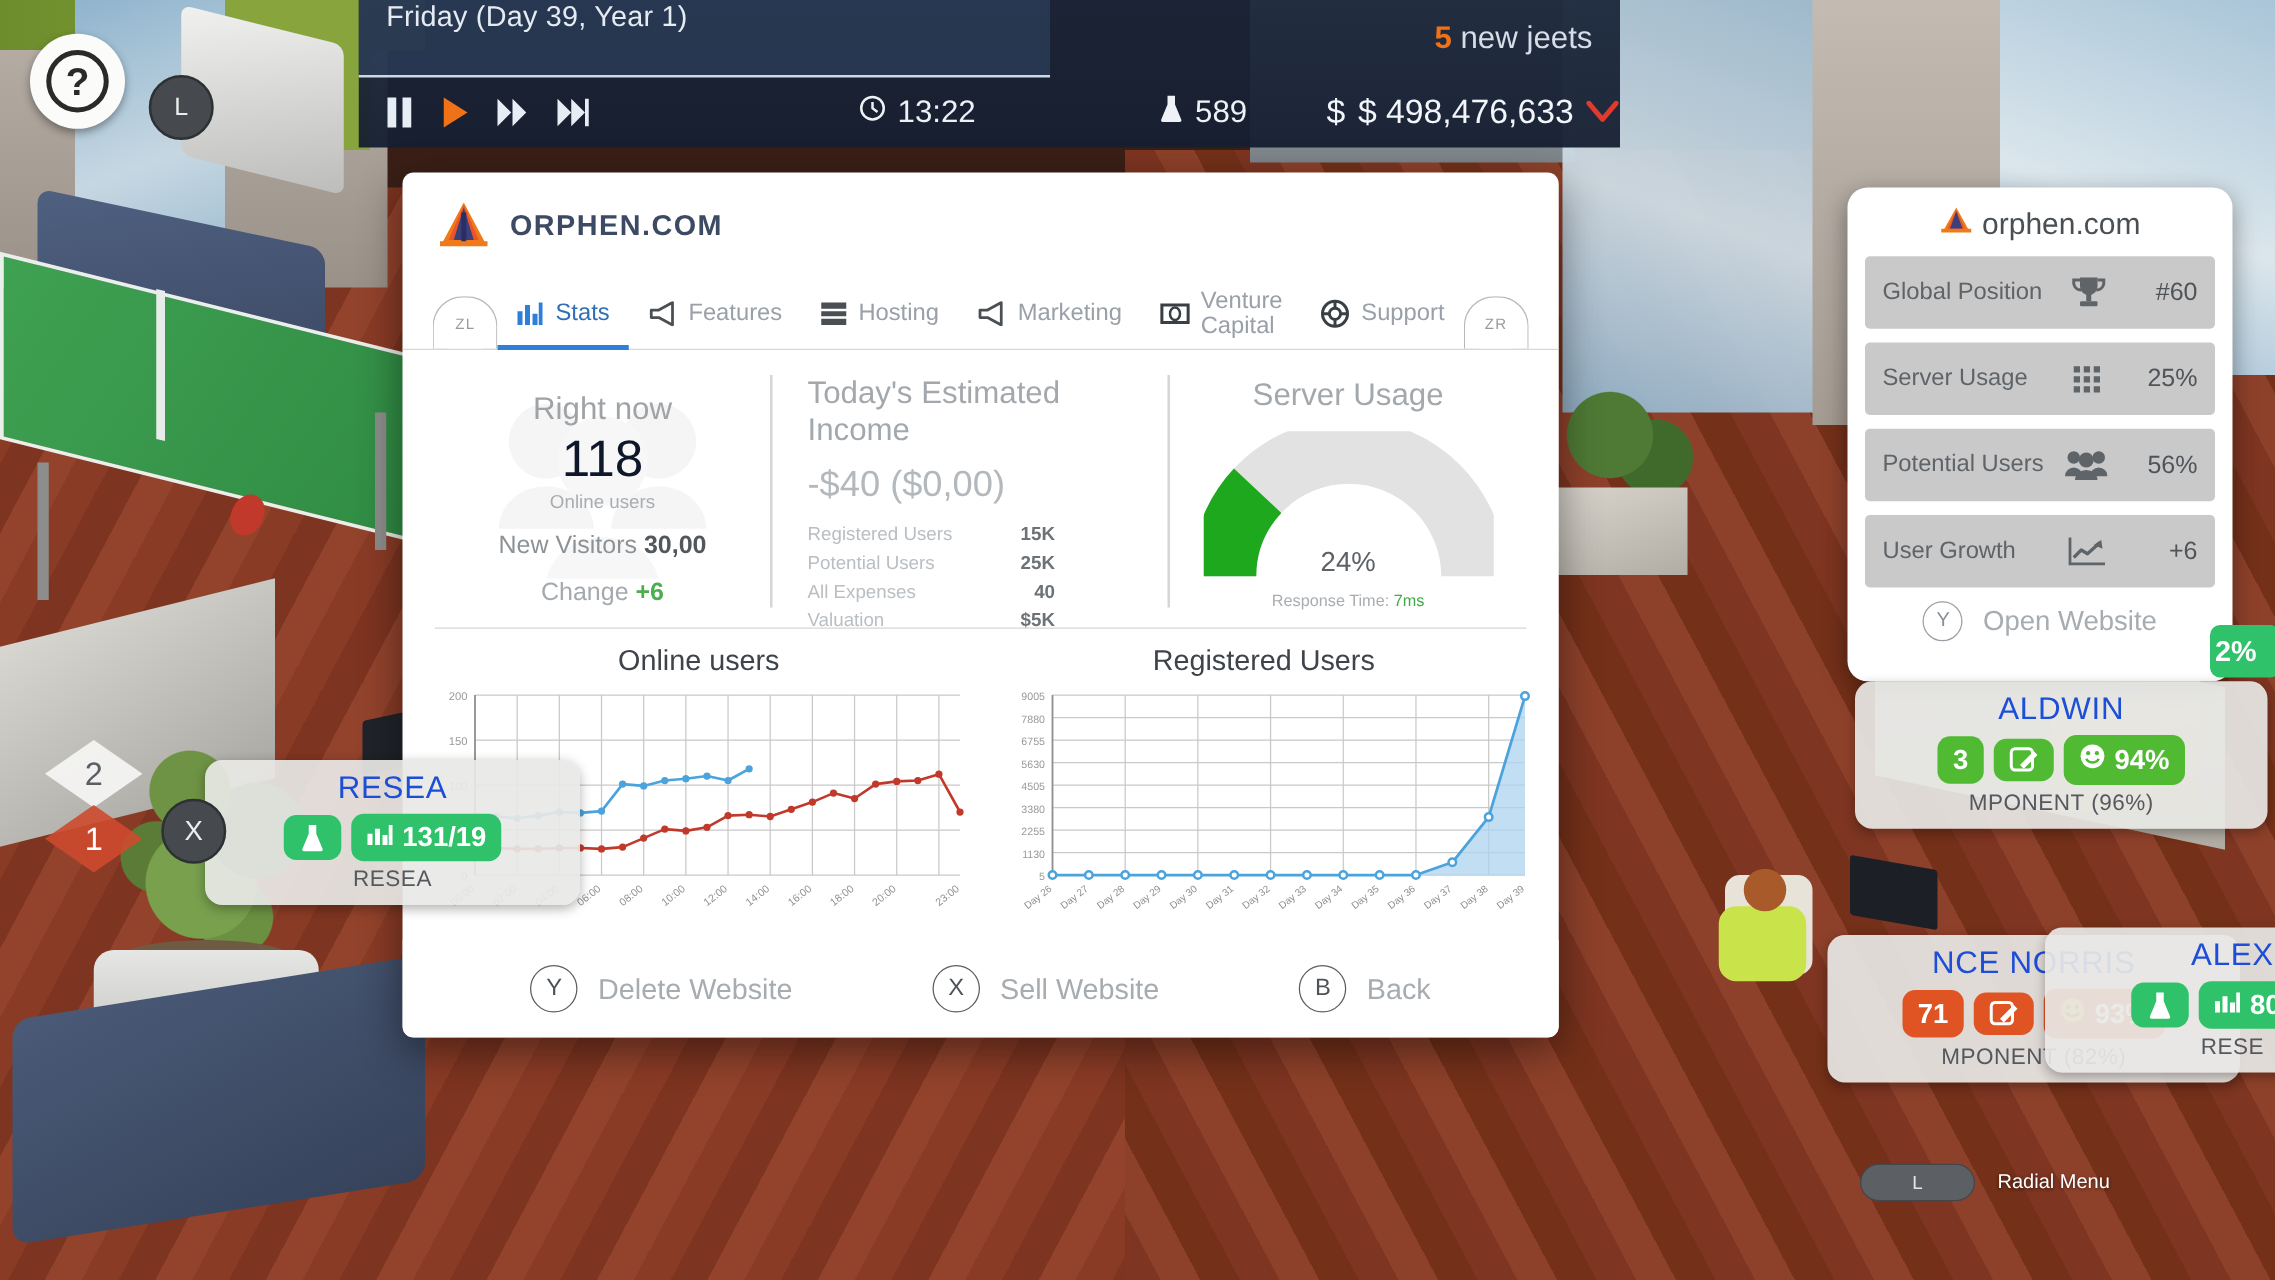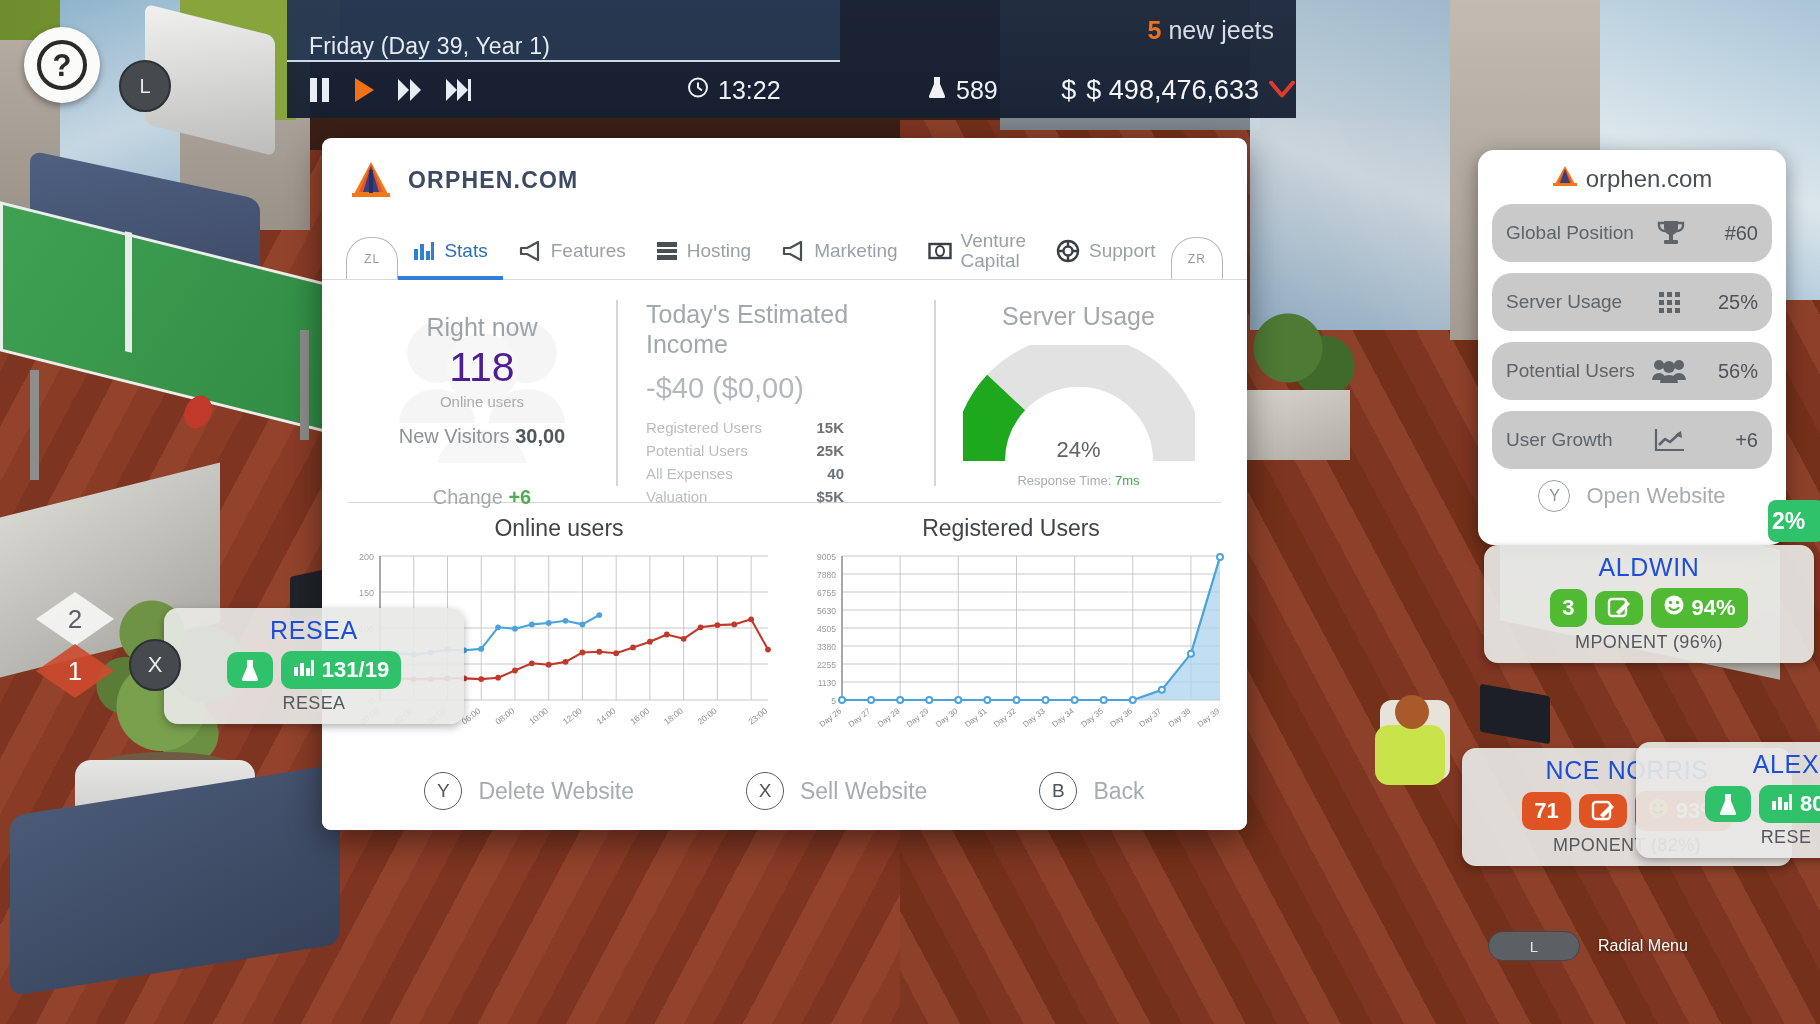--- a/index.html
+++ b/index.html
@@ -132,21 +132,21 @@
 
   
   #top-hud {
     position: absolute; left: 287px; top: 0; width: 1009px; height: 118px;
     background: linear-gradient(180deg, rgba(25,36,56,.93), rgba(21,31,49,.95));
     color: #e8edf4;
   }
   #date-strip {
     position: absolute; left: 0; top: 0; width: 553px; height: 60px;
     background: rgba(51,72,104,.55);
-    display: flex; align-items: flex-end; padding-left: 22px;
+    display: flex; align-items: flex-start; padding-left: 22px;
     font-size: 23px; letter-spacing: .2px; color: #e4ebf3;
   }
   #date-underline {
     position: absolute; left: 0; top: 60px; width: 553px; height: 2px;
     background: #cdd8e6;
   }
   #jeets {
     position: absolute; right: 22px; top: 16px;
     font-size: 25px; color: #d6dde7;
   }
@@ -227,25 +227,25 @@
   #stats-top { display: flex; height: 212px; padding: 14px 26px 0 26px; }
   .stat-col { position: relative; }
   #col-rightnow { width: 268px; display:flex; align-items:center; justify-content:center; }
   #rn-wrap { position: relative; width: 230px; height: 185px; text-align: center; }
   #rn-ghost {
     position: absolute; left: 50%; top: 6px; transform: translateX(-50%);
     width: 186px; height: 172px; opacity: .5;
   }
   #rn-inner { position: relative; z-index: 2; padding-top: 12px; }
   #rn-label { font-size: 25px; color: #9ea3a8; }
-  #rn-value { font-size: 41px; color: #4c1d95; margin-top: 2px; }
+  #rn-value { font-size: 41px; color: #0f172a; margin-top: 2px; }
   #rn-sub { font-size: 15px; color: #a8adb2; margin-top: 2px; }
   #rn-visitors { font-size: 20px; color: #8d9297; margin-top: 15px; }
   #rn-visitors b { color: #52575c; font-weight: 700; }
-  #rn-change { font-size: 20px; color: #a4a9ae; margin-top: 38px; }
+  #rn-change { font-size: 20px; color: #a4a9ae; margin-top: 15px; }
   #rn-change b { color: #4cae4f; font-weight: 600; }
 
   .vdiv { width: 2px; background: #d6d6d6; margin: 6px 0; }
 
   #col-income { width: 316px; padding: 6px 0 0 28px; }
   #inc-title { font-size: 25px; color: #a3a8ad; line-height: 1.18; }
   #inc-value { font-size: 29px; color: #5a5f64; margin-top: 13px; }
   #inc-value span { color: #b3b8bd; }
   #inc-table { margin-top: 14px; width: 198px; }
   .inc-row { display: flex; justify-content: space-between; font-size: 15px; margin-bottom: 6px; }
@@ -286,21 +286,21 @@
     position: absolute; left: 1478px; top: 150px; width: 308px; height: 395px;
     background: #ffffff; border-radius: 16px;
     box-shadow: 0 6px 20px rgba(0,0,0,.4);
     padding: 14px 14px 0;
   }
   #card-head {
     display: flex; align-items: center; justify-content: center; gap: 8px;
     font-size: 24px; color: #4a4f54; margin-bottom: 10px;
   }
   .card-row {
-    height: 58px; background: #c9c9c9; border-radius: 20px; margin-bottom: 11px;
+    height: 58px; background: #c9c9c9; border-radius: 4px; margin-bottom: 11px;
     display: flex; align-items: center; padding: 0 14px; gap: 10px;
   }
   .card-row .crl { font-size: 19px; color: #5f6469; line-height: 1.08; flex: 1; }
   .card-row .cri { line-height: 0; }
   .card-row .crv { font-size: 20px; color: #4f5459; min-width: 62px; text-align: right; }
   #card-foot {
     display: flex; align-items: center; justify-content: center; gap: 16px;
     margin-top: 4px;
   }
   #card-foot .fkey { width: 32px; height: 32px; font-size: 16px; border-color: #9aa0a5; color: #8b9096; }

